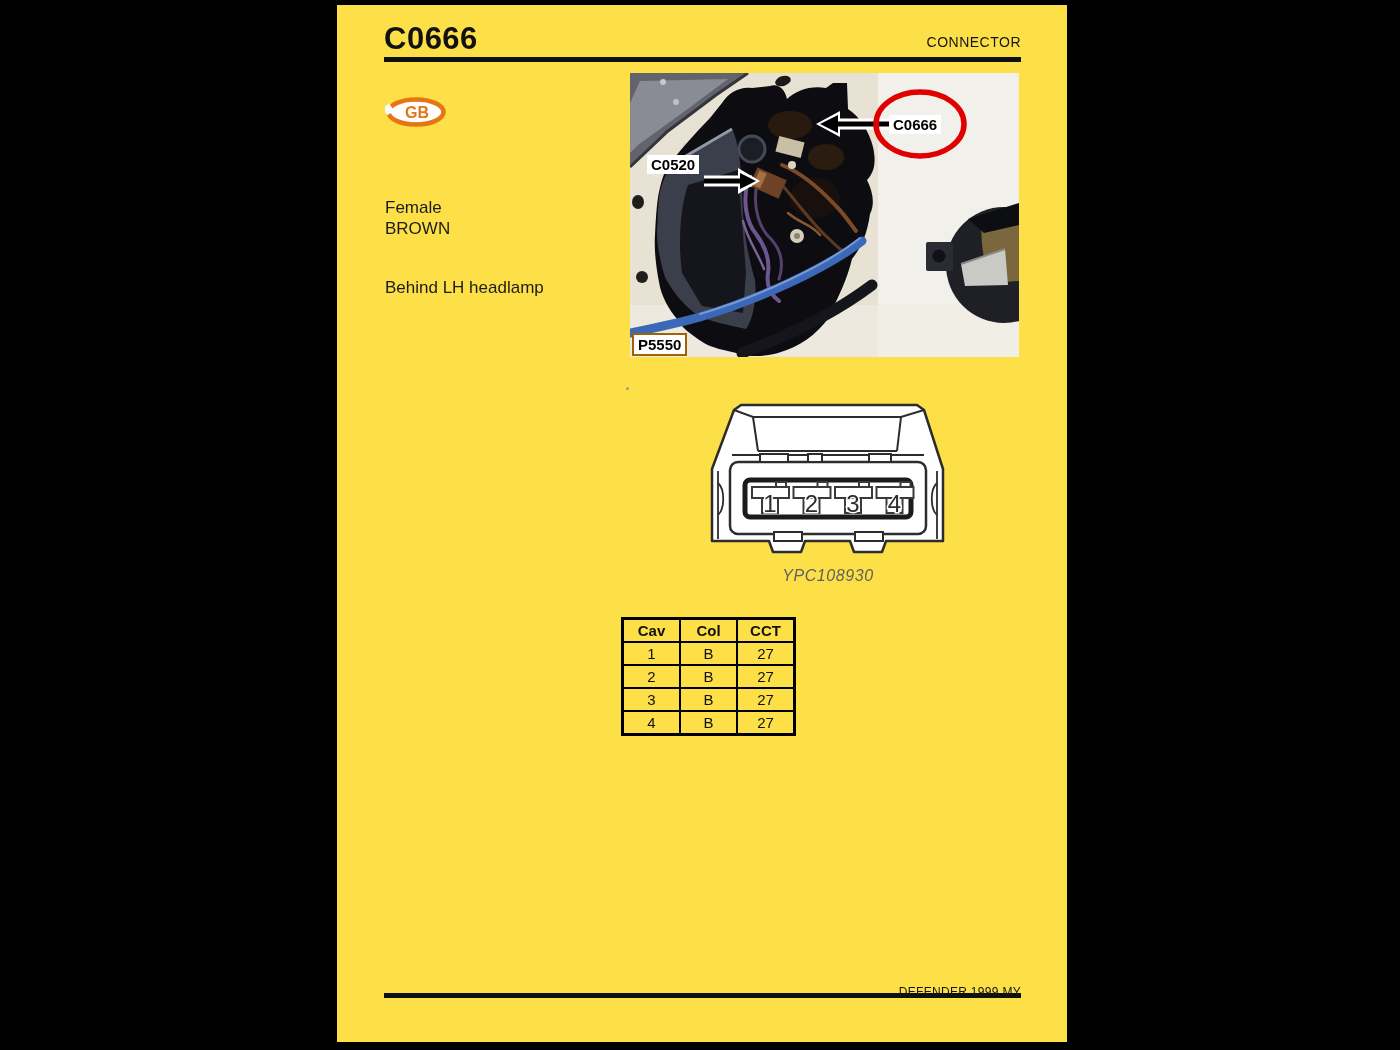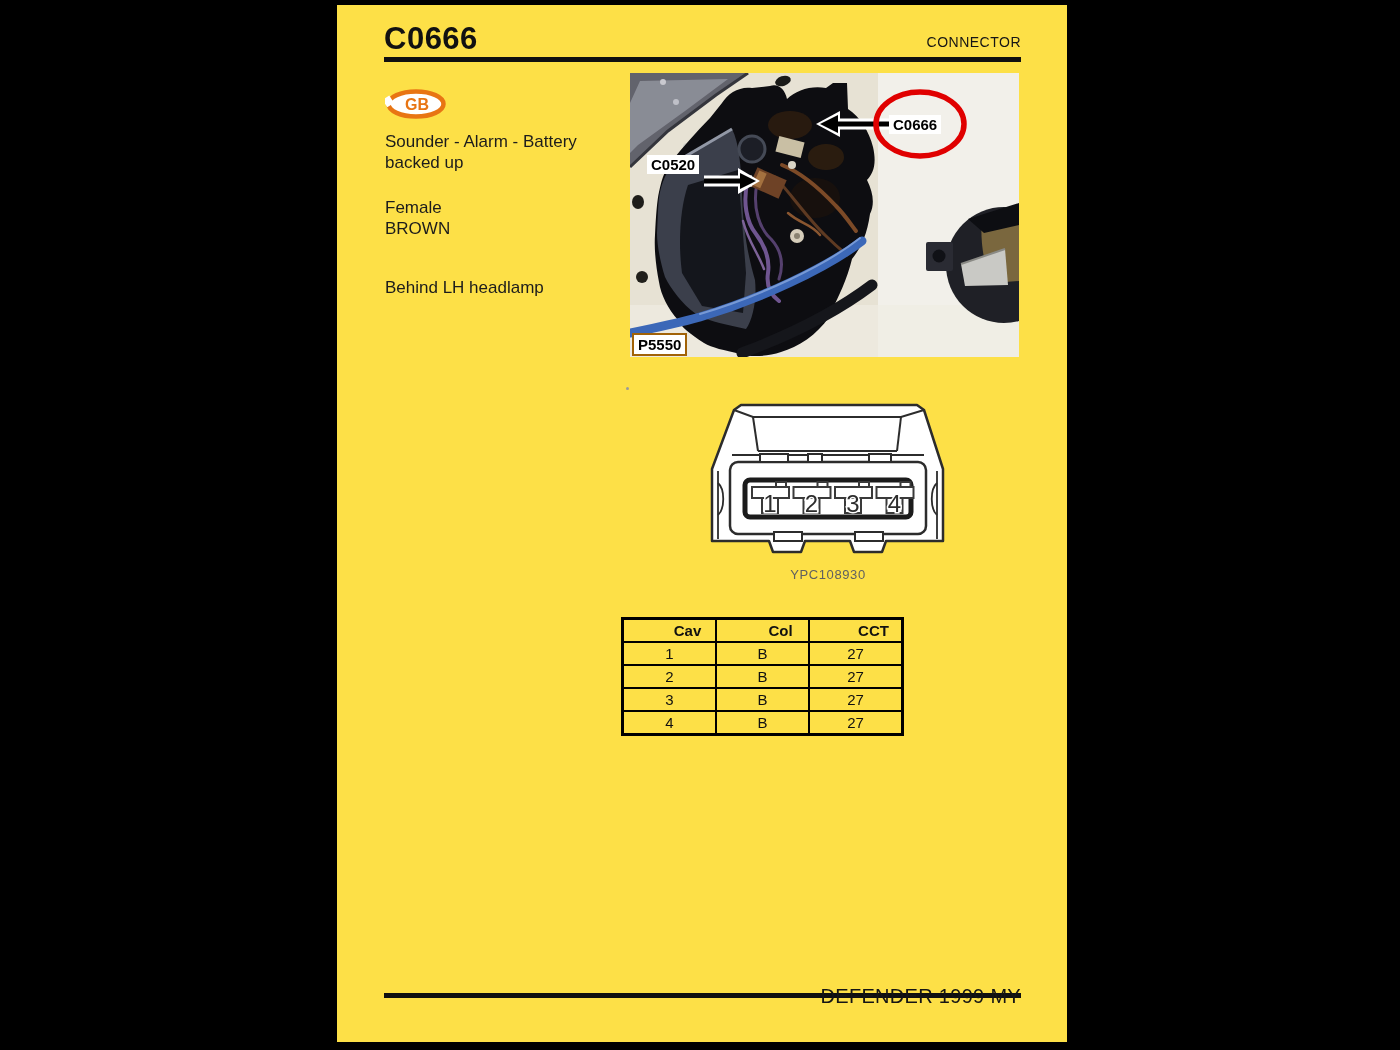--- a/index.html
+++ b/index.html
@@ -15,52 +15,52 @@
     position:absolute;left:47px;top:16px;
     font-size:31px;font-weight:bold;color:#111;letter-spacing:.5px;
   }
   .doc-type{
     position:absolute;right:46px;top:29px;
     font-size:14px;color:#151515;letter-spacing:.5px;
   }
   .rule{position:absolute;left:47px;width:637px;height:5px;background:#101010;}
   .rule-top{top:52px;}
   .rule-bottom{top:988px;}
-  .gb-badge{position:absolute;left:48px;top:84px;width:62px;height:30px;}
+  .gb-badge{position:absolute;left:48px;top:92px;width:62px;height:30px;}
   .desc{position:absolute;left:48px;font-size:17px;line-height:21px;color:#1c1c1c;}
   .desc-usage{top:126px;}
   .desc-type{top:192px;}
   .desc-location{top:272px;}
   .photo{
     position:absolute;left:293px;top:68px;width:389px;height:284px;
     overflow:hidden;background:#e8e4d6;
   }
   .photo-label{
     position:absolute;font-size:15px;font-weight:bold;color:#000;
     background:#fff;line-height:19px;padding:0 4px;white-space:nowrap;
   }
   .lbl-c0666{left:259px;top:42px;}
   .lbl-c0520{left:17px;top:82px;}
   .lbl-p5550{left:2px;top:260px;border:2px solid #a16207;}
   .diagram{position:absolute;left:371px;top:396px;width:240px;height:162px;}
   .diagram-caption{
     position:absolute;left:371px;top:562px;width:240px;text-align:center;
-    font-size:13px;color:#606060;letter-spacing:.6px;
+    font-size:16px;color:#606060;letter-spacing:.6px;font-style:italic;
   }
   table.cct{
     position:absolute;left:284px;top:612px;border-collapse:collapse;
     border:3px solid #000;
   }
   table.cct th,table.cct td{
     border:2px solid #000;width:55px;height:21px;text-align:center;
     font-size:15px;color:#111;padding:0;
   }
-  table.cct th{font-weight:bold;padding-left:36px;}
+  table.cct th{font-weight:bold;}
   .footer-text{
-    position:absolute;right:46px;top:980px;font-size:20px;color:#151515;
+    position:absolute;right:46px;top:980px;font-size:12px;color:#151515;
     letter-spacing:.3px;
   }
   .speck{position:absolute;left:289px;top:382px;width:3px;height:3px;background:#9a9a9a;border-radius:50%;}
   svg{display:block;}
   svg text{font-family:"Liberation Sans", sans-serif;}
 </style>
 </head>
 <body>
 
 <div class="page">
@@ -70,24 +70,20 @@
   <div class="rule rule-top"></div>
 
   <div class="gb-badge">
     <svg width="62" height="30" viewBox="0 0 62 30">
       <ellipse cx="31" cy="15" rx="27.5" ry="12.5" fill="#fff" stroke="#e87513" stroke-width="4.5"></ellipse>
       <rect x="-1" y="8" width="8" height="9" fill="#fff" transform="rotate(-32 3 12)"></rect>
       <text x="32" y="21" text-anchor="middle" font-size="16" font-weight="bold" fill="#e87513">GB</text>
     </svg>
   </div>
 
-  <div class="desc desc-usage">
-    <div>Sounder - Alarm - Battery</div>
-    <div>backed up</div>
-  </div>
   <div class="desc desc-type">
     <div>Female</div>
     <div>BROWN</div>
   </div>
   <div class="desc desc-location">Behind LH headlamp</div>
 
   <div class="photo">
     <svg width="389" height="284" viewBox="0 0 389 284">
 
       <rect x="0" y="0" width="389" height="284" fill="#e7e2d4"></rect>

